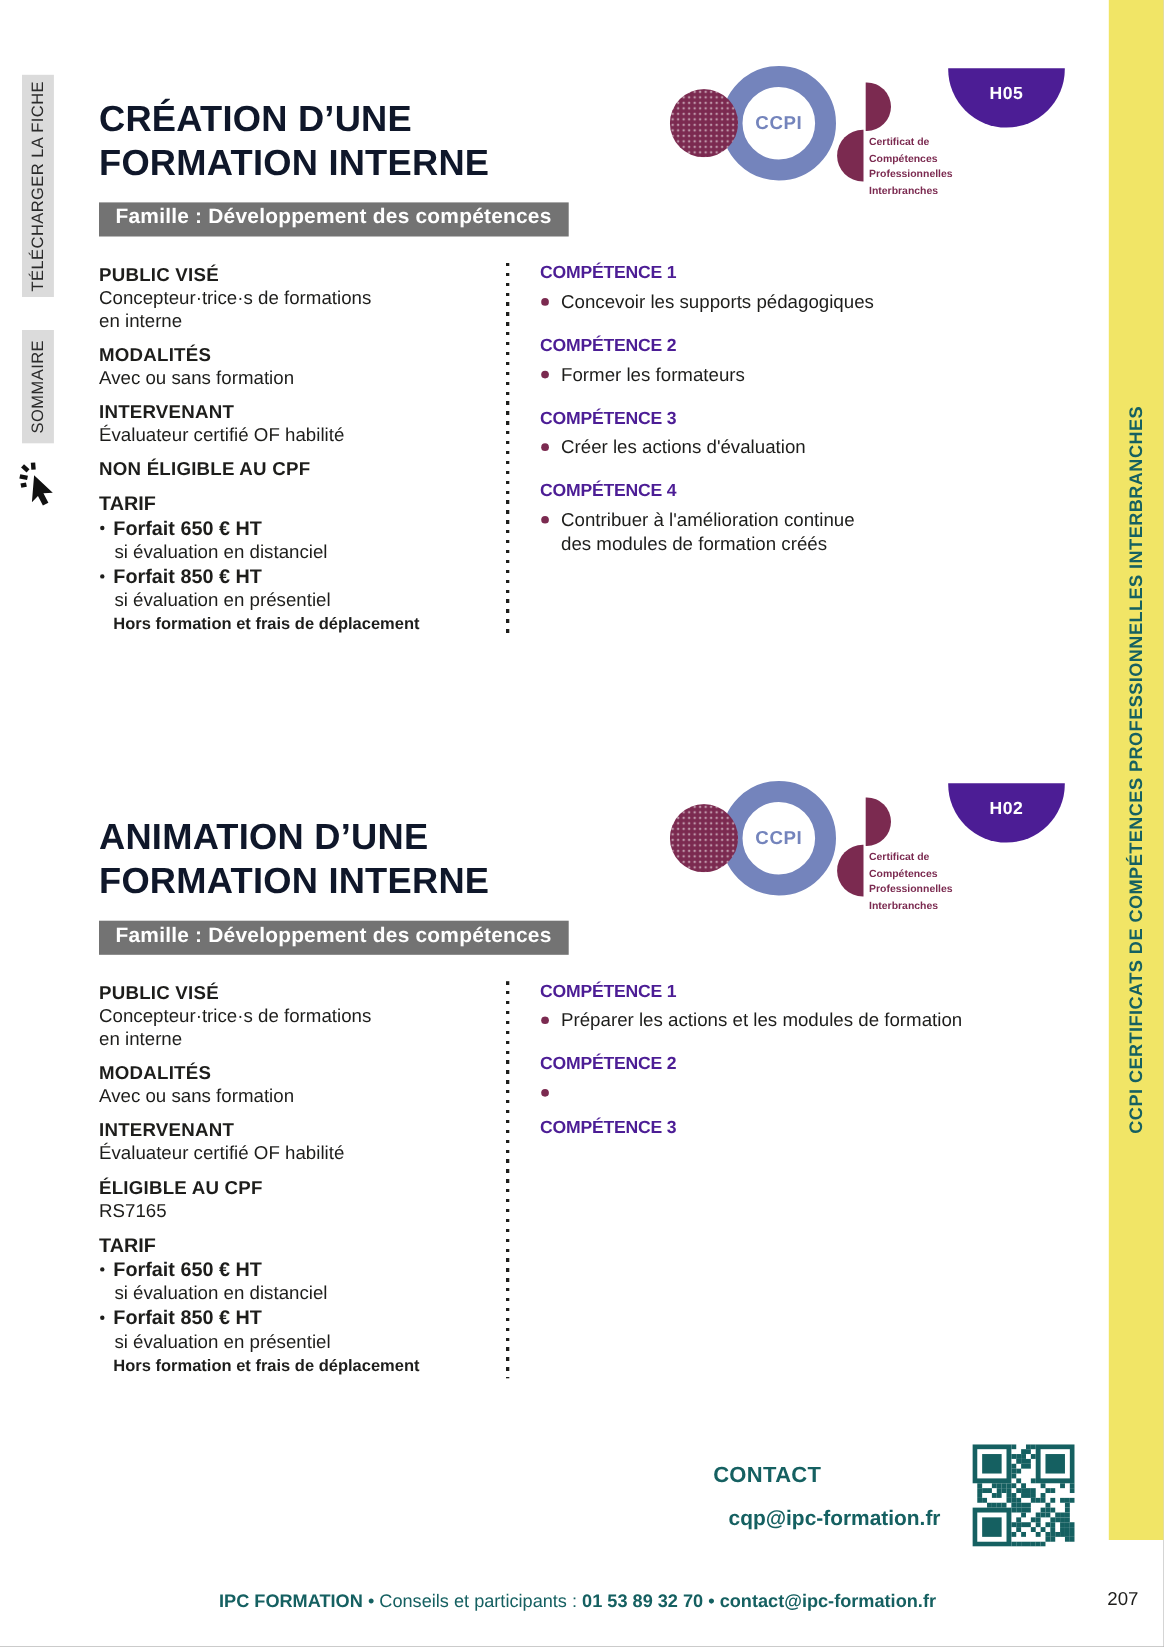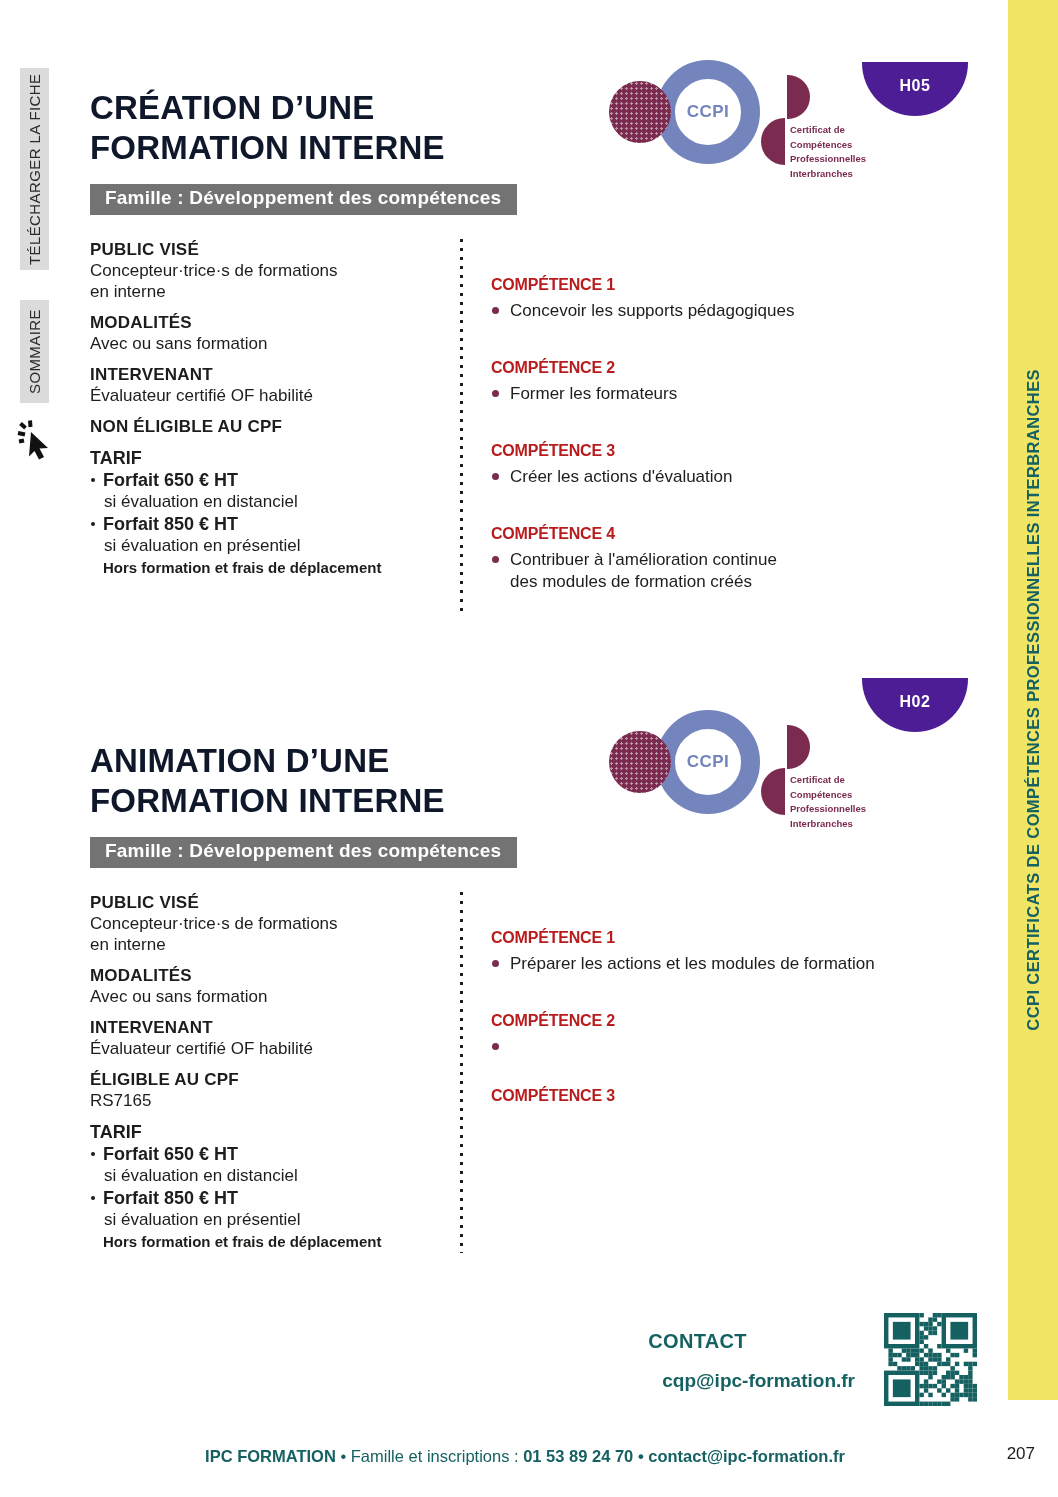--- a/index.html
+++ b/index.html
@@ -56,21 +56,21 @@
   .tarif-label { font-size:18px; font-weight:800; line-height:22px; }
   .tarif-item { position:relative; padding-left:13px; }
   .tarif-item .dotb {
     position:absolute; left:1px; top:9px; width:4px; height:4px; border-radius:50%; background:#1d1d1b;
   }
   .tarif-title { font-size:18px; font-weight:800; line-height:22px; }
   .tarif-sub { font-size:17px; line-height:22px; padding-left:1px; }
   .tarif-note { font-size:15px; font-weight:800; line-height:22px; padding-left:13px; }
 
   .comp-block { margin-bottom:19px; }
-  .comp-label { font-size:16px; font-weight:800; color:#b91c1c; letter-spacing:-.2px; line-height:20px; margin-bottom:5px;margin-top:36px; }
+  .comp-label { font-size:16px; font-weight:800; color:#4c1d95; letter-spacing:-.2px; line-height:20px; margin-bottom:5px; }
   .comp-item { display:flex; }
   .comp-dot { flex:0 0 7px; width:7px; height:7px; border-radius:50%; background:#7b2a50; margin:7px 11px 0 1px; }
   .comp-text { font-size:17px; line-height:22px; white-space:pre-line; }
 
   
   .ccpi-logo { position:absolute; width:290px; height:140px; }
   .logo1 { left:608px; top:45px; } .logo2 { left:608px; top:695px; }
   .ring {
     position:absolute; left:48px; top:15px; width:104px; height:104px; border-radius:50%;
     border:19px solid #7484bc; background:#fff;
@@ -91,21 +91,21 @@
   .logo-caption {
     position:absolute; left:182px; top:78px; width:100px;
     font-size:9.5px; line-height:14.5px; font-weight:700; color:#7b2a50; white-space:pre-line;
   }
 
   .badge {
     position:absolute; width:106px; height:54px; background:#4c1d95;
     border-radius:0 0 53px 53px; display:flex; align-items:center; justify-content:center;
     color:#fff; font-size:16px; font-weight:800; letter-spacing:.5px; padding-bottom:6px;
   }
-  .badge1 { left:862px; top:62px; } .badge2 { left:862px; top:678px; }
+  .badge1 { left:862px; top:62px; } .badge2 { left:862px; top:712px; }
 
   
   .contact { position:absolute; left:540px; top:1330px; width:315px; text-align:right; color:#156061; }
   .contact-label { font-size:20px; font-weight:800; letter-spacing:.3px;text-align:center; }
   .contact-email { font-size:19px; font-weight:700; margin-top:17px; }
   .qr { position:absolute; left:884px; top:1313px; width:93px; height:93px; }
 
   
   .footer {
     position:absolute; left:90px; top:1447px; width:870px; text-align:center;
@@ -430,16 +430,16 @@
         <rect x="57.57" y="88.57" width="4.43" height="4.43" fill="#156061"></rect>
         <rect x="62.00" y="88.57" width="4.43" height="4.43" fill="#156061"></rect>
         <rect x="2.2142857142857144" y="2.2142857142857144" width="31" height="31" fill="none" stroke="#156061" stroke-width="4.428571428571429"></rect>
         <rect x="8.857142857142858" y="8.857142857142858" width="17.714285714285715" height="17.714285714285715" fill="#156061"></rect>
         <rect x="59.785714285714285" y="2.2142857142857144" width="31" height="31" fill="none" stroke="#156061" stroke-width="4.428571428571429"></rect>
         <rect x="66.42857142857143" y="8.857142857142858" width="17.714285714285715" height="17.714285714285715" fill="#156061"></rect>
         <rect x="2.2142857142857144" y="59.785714285714285" width="31" height="31" fill="none" stroke="#156061" stroke-width="4.428571428571429"></rect>
         <rect x="8.857142857142858" y="66.42857142857143" width="17.714285714285715" height="17.714285714285715" fill="#156061"></rect>
       </svg></div>
 
-  <div class="footer"><span class="b">IPC FORMATION</span><span> • Famille et inscriptions : </span><span class="b">01 53 89 24 70</span><span class="b"> • </span><span class="b">contact@ipc-formation.fr</span></div>
+  <div class="footer"><span class="b">IPC FORMATION</span><span> • Conseils et participants : </span><span class="b">01 53 89 32 70</span><span class="b"> • </span><span class="b">contact@ipc-formation.fr</span></div>
   <div class="page-num">207</div>
 
 </div>
 
 </body></html>

